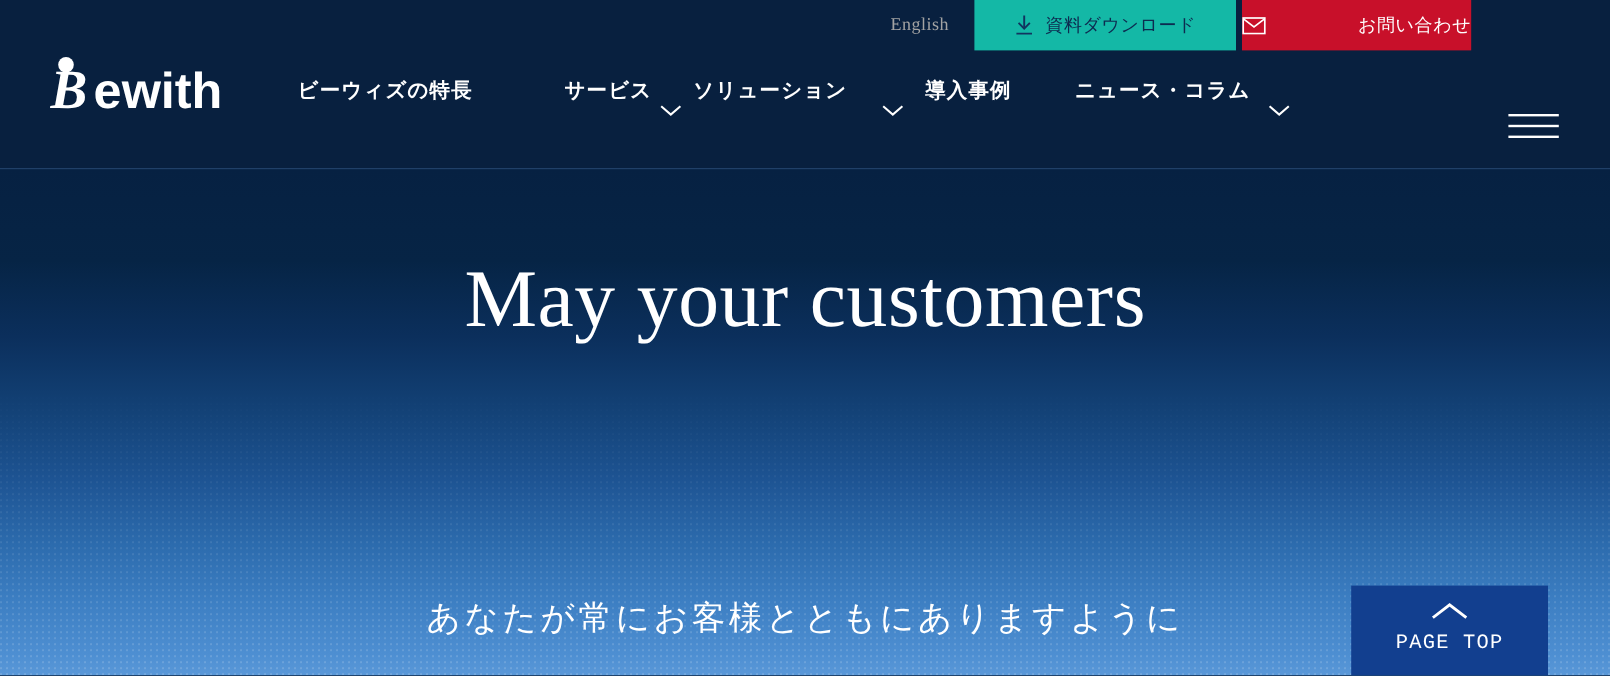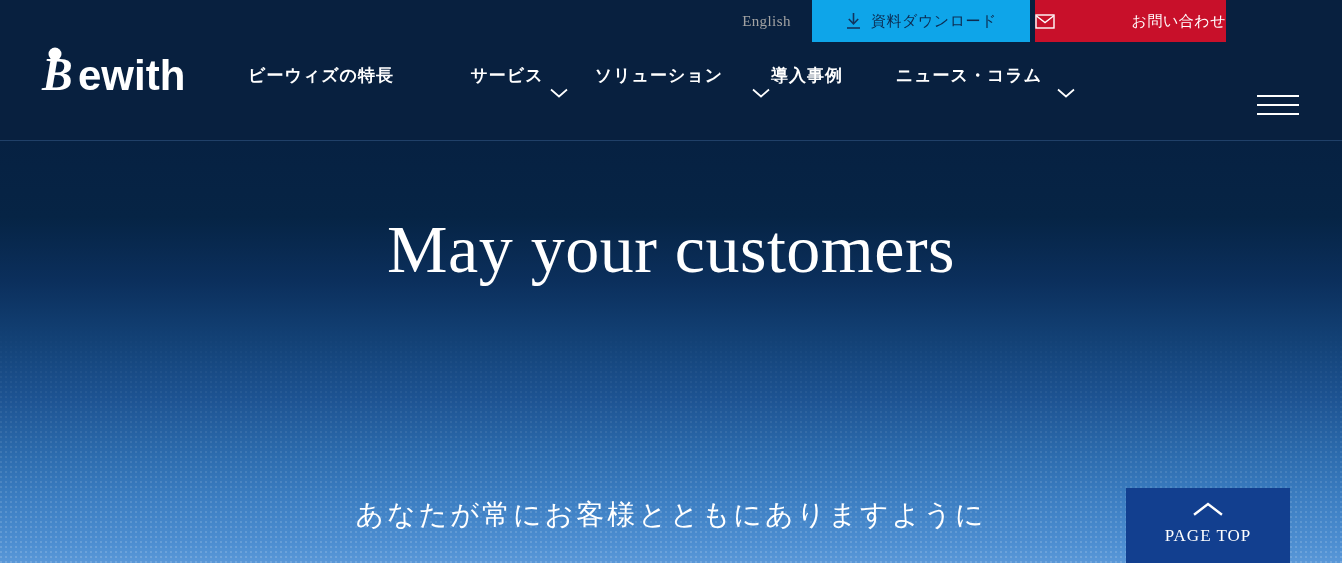--- a/index.html
+++ b/index.html
@@ -55,21 +55,21 @@
     font-family: "Liberation Serif", serif;
     font-size: 15px; letter-spacing: 0.4px;
     padding: 0 26px; line-height: 42px; white-space: nowrap;
   }
   .util-div {
     width: 1px; height: 22px; background: rgba(255,255,255,0.55);
   }
 
   .btn-dl {
     position: absolute; left: 812px; top: 0; width: 218px; height: 42px;
-    background: #0ea5e9; color: #0d2b50;
+    background: #14b8a6; color: #0d2b50;
     display: flex; align-items: center; justify-content: center; gap: 9px;
     font-size: 15px; letter-spacing: 0.5px; cursor: pointer;
     font-family: "Liberation Sans", sans-serif;
   }
   .btn-contact {
     position: absolute; left: 1035px; top: 0; width: 191px; height: 42px;
     background: #c8102a; color: #ffffff;
     display: flex; align-items: center; justify-content: space-between; gap: 9px;
     font-size: 15px; letter-spacing: 0.5px; cursor: pointer;
     font-family: "Liberation Sans", sans-serif;
@@ -136,21 +136,21 @@
   
   .pagetop {
     position: absolute; left: 1126px; top: 488px;
     width: 164px; height: 75px;
     background: #123f8f;
     display: flex; flex-direction: column; align-items: center;
     justify-content: flex-start; padding-top: 14px; gap: 6px;
     cursor: pointer;
   }
   .pagetop-label {
-    color: #ffffff; font-family: Liberation Serif, serif;
+    color: #ffffff; font-family: Liberation Mono, monospace;
     font-size: 17px; letter-spacing: 1px;
   }
 </style>
 </head>
 <body>
 
 <div id="page">
 
   <div class="hero-bg"></div>
   <div class="hero-dots"></div>
@@ -219,21 +219,21 @@
 
       <div class="nav-item" style="left:200px; width:118px;margin-left:28px;">
         <span class="nav-label" style="width:78px;">サービス</span>
         <span class="chev">
           <svg width="18" height="10" viewBox="0 0 18 10">
               <path d="M1 1.5 L9 8.5 L17 1.5" fill="none" stroke="#ffffff" stroke-width="1.7"></path>
             </svg>
         </span>
       </div>
 
-      <div class="nav-item" style="left:350px; width:180px;gap:24px;">
+      <div class="nav-item" style="left:333px; width:180px;gap:24px;">
         <span class="nav-label" style="width:140px;">ソリューション</span>
         <span class="chev">
           <svg width="18" height="10" viewBox="0 0 18 10">
               <path d="M1 1.5 L9 8.5 L17 1.5" fill="none" stroke="#ffffff" stroke-width="1.7"></path>
             </svg>
         </span>
       </div>
 
       <div class="nav-item" style="left:528px; width:90px;">
         <span class="nav-label" style="width:78px;">導入事例</span>

